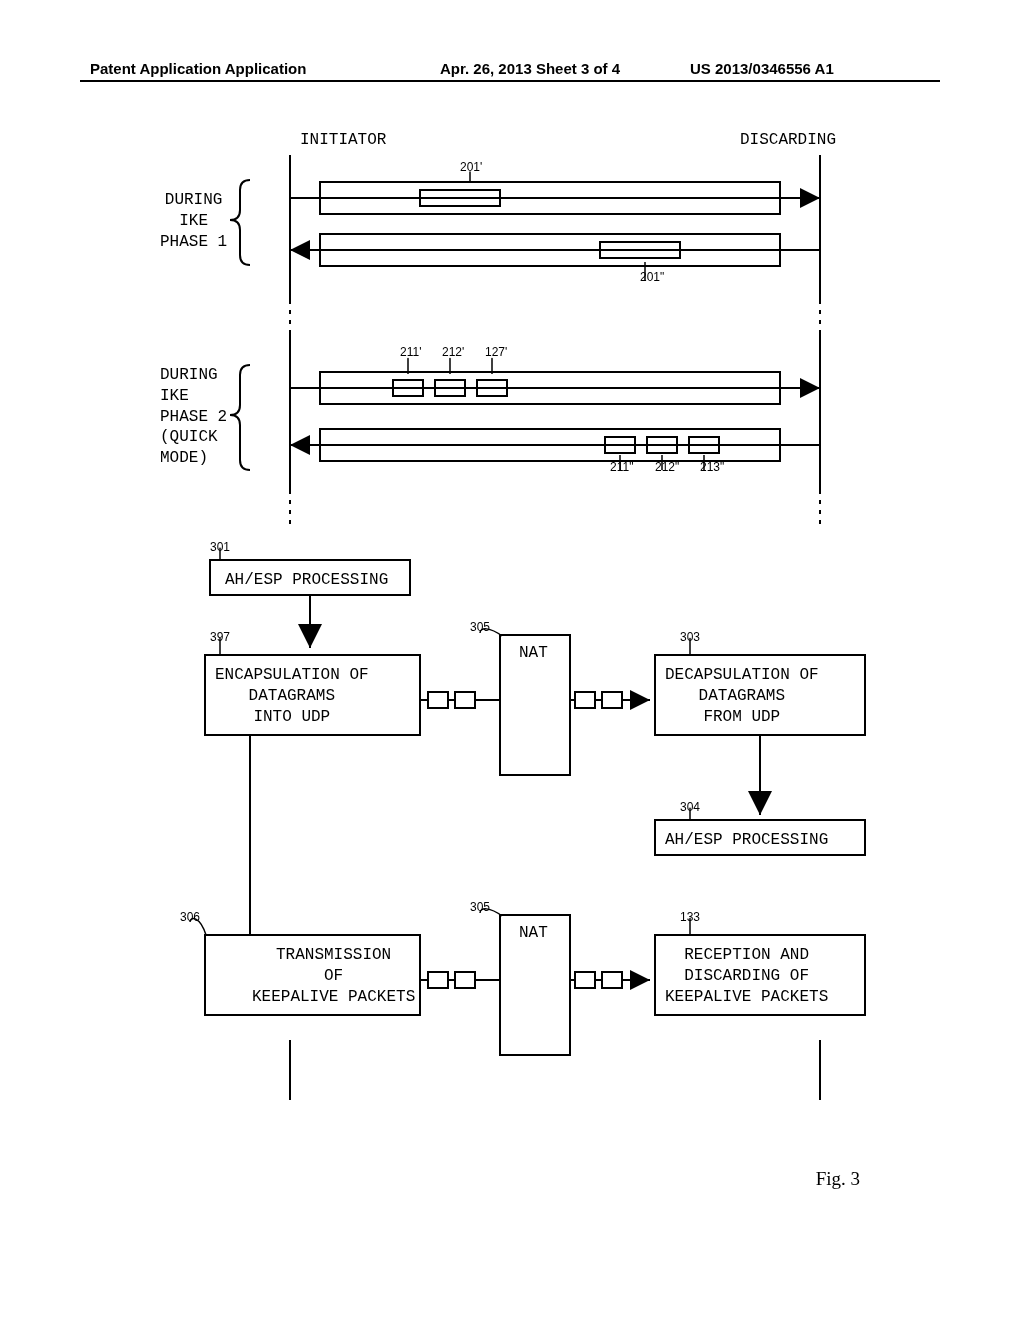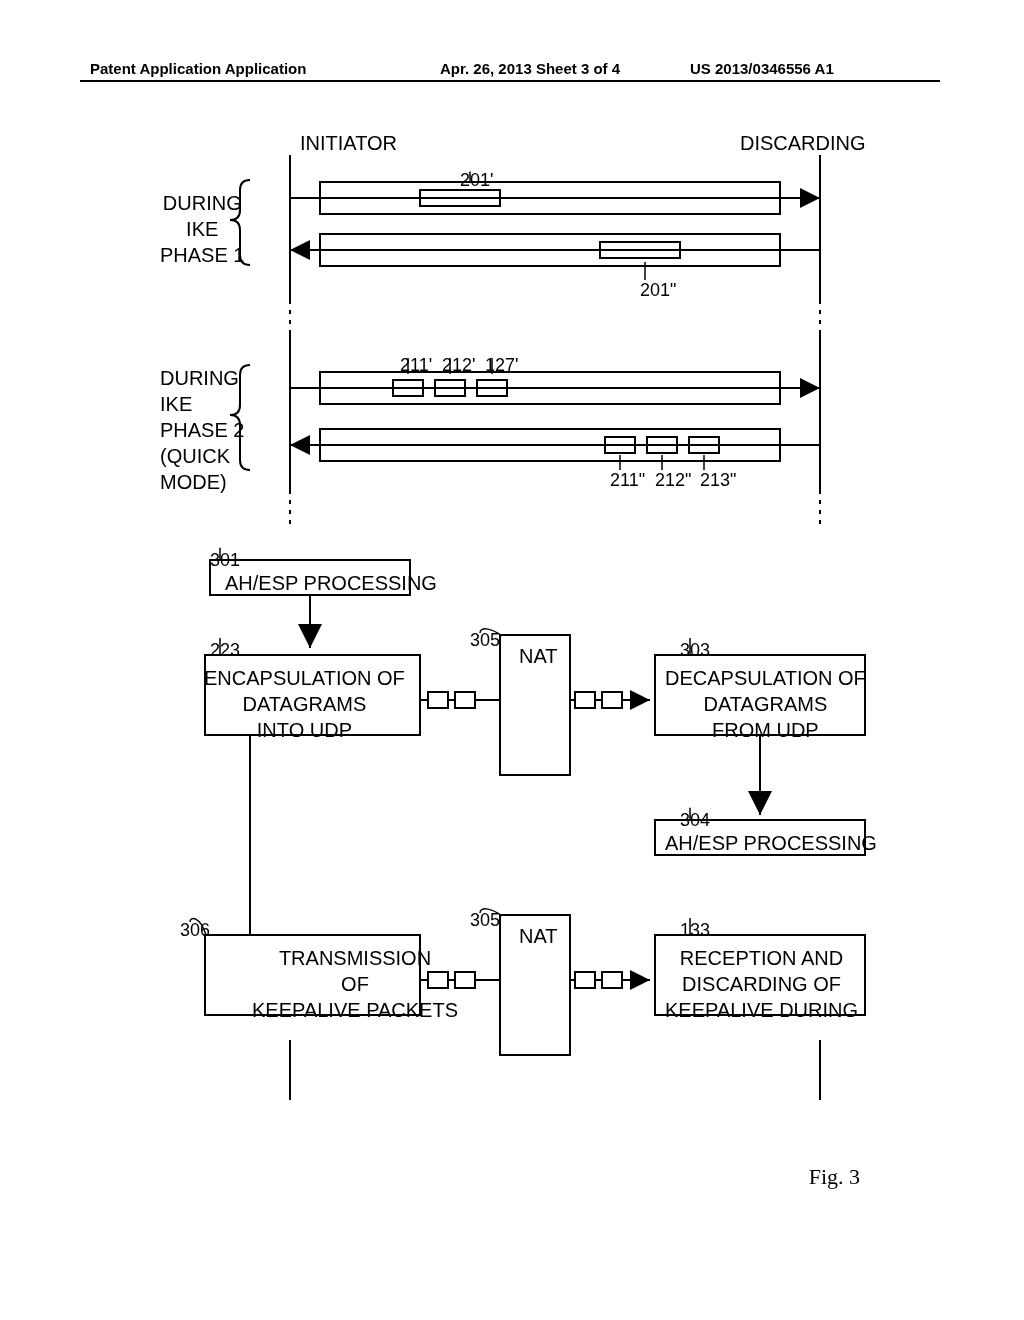--- a/index.html
+++ b/index.html
@@ -28,32 +28,32 @@
     border-top: 2px solid #000;
   }
   .diagram {
     position: absolute;
     top: 130px;
     left: 120px;
     width: 780px;
     height: 1060px;
   }
   .txt {
-    font-family: Liberation Sans, sans-serif;
-    font-size: 20px;
+    font-family: Liberation Mono, monospace;
+    font-size: 16px;
     line-height: 1.3;
     white-space: pre;
   }
-  .txt-sm { font-size: 18px; margin-top: 10px; }
+  .txt-sm { font-size: 12px; }
   .lbl { position: absolute; }
   .fig-caption {
     position: absolute;
     bottom: 0;
     right: 40px;
-    font-size: 22px;
+    font-size: 19px;
     font-family: Georgia, serif;
   }
   svg { position: absolute; top:0; left:0; }
 </style>
 </head>
 <body>
 
 <div class="header">
   <span class="header-left">Patent Application Application</span>
   <span class="header-mid">Apr. 26, 2013  Sheet 3 of 4</span>
@@ -78,44 +78,44 @@
 (QUICK
 MODE)</div>
   <div class="lbl txt-sm" style="left:280px; top:215px;">211'</div>
   <div class="lbl txt-sm" style="left:322px; top:215px;">212'</div>
   <div class="lbl txt-sm" style="left:365px; top:215px;">127'</div>
   <div class="lbl txt-sm" style="left:490px; top:330px;">211"</div>
   <div class="lbl txt-sm" style="left:535px; top:330px;">212"</div>
   <div class="lbl txt-sm" style="left:580px; top:330px;">213"</div>
 
   <div class="lbl txt-sm" style="left:90px; top:410px;text-align:right;">301</div>
-  <div class="lbl txt-sm" style="left:90px; top:500px;">223</div>
+  <div class="lbl txt-sm" style="left:90px; top:500px;">397</div>
   <div class="lbl txt-sm" style="left:560px; top:500px;">303</div>
   <div class="lbl txt-sm" style="left:350px; top:490px;">305</div>
   <div class="lbl txt-sm" style="left:560px; top:670px;">304</div>
   <div class="lbl txt-sm" style="left:350px; top:770px;">305</div>
   <div class="lbl txt-sm" style="left:60px; top:780px;">306</div>
   <div class="lbl txt-sm" style="left:560px; top:780px;">133</div>
 
   <div class="lbl txt" style="left:105px; top:440px;">AH/ESP PROCESSING</div>
-  <div class="lbl txt" style="left:84px; top:535px; text-align:center;">ENCAPSULATION OF
+  <div class="lbl txt" style="left:95px; top:535px; text-align:center;">ENCAPSULATION OF
 DATAGRAMS
 INTO UDP</div>
   <div class="lbl txt" style="left:399px; top:513px;">NAT</div>
   <div class="lbl txt" style="left:545px; top:535px; text-align:center;">DECAPSULATION OF
 DATAGRAMS
 FROM UDP</div>
   <div class="lbl txt" style="left:545px; top:700px;">AH/ESP PROCESSING</div>
   <div class="lbl txt" style="left:399px; top:793px;">NAT</div>
   <div class="lbl txt" style="left:100px; top:815px; text-align:center;margin-left:32px;">TRANSMISSION
 OF
 KEEPALIVE PACKETS</div>
   <div class="lbl txt" style="left:545px; top:815px; text-align:center;">RECEPTION AND
 DISCARDING OF
-KEEPALIVE DURING</div>
+KEEPALIVE PACKETS</div>
 
   <div class="lbl fig-caption">Fig. 3</div>
 
   <svg width="780" height="1060">
     <defs>
       <marker id="arrow" markerWidth="12" markerHeight="12" refX="10" refY="5" orient="auto">
         <path d="M0,0 L10,5 L0,10 z" fill="#000"></path>
       </marker>
       <marker id="arrowbig" markerWidth="16" markerHeight="16" refX="12" refY="6" orient="auto">
         <path d="M0,0 L12,6 L0,12 z" fill="#000"></path>

